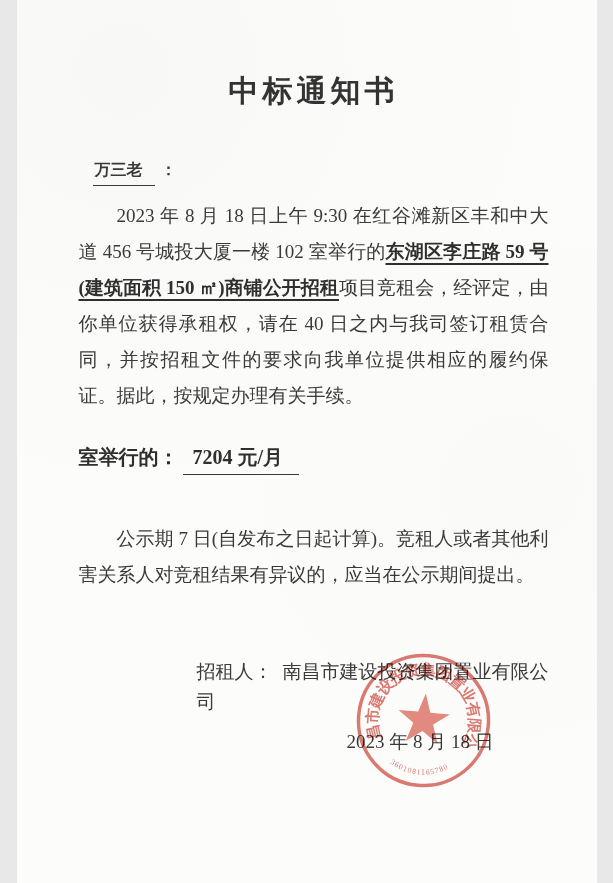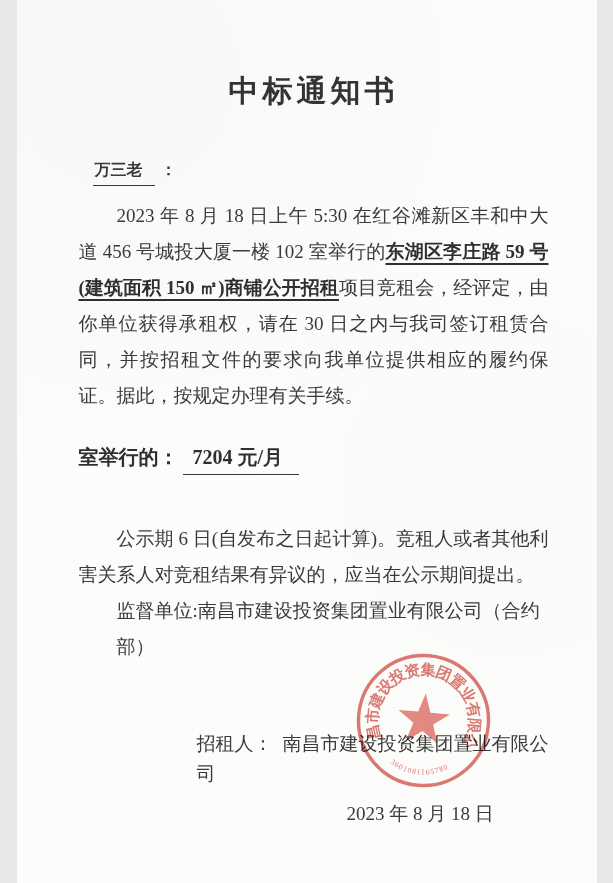--- a/index.html
+++ b/index.html
@@ -120,29 +120,28 @@
 <body>
 
 <div class="page">
 
   <h1 class="doc-title">中标通知书</h1>
 
   <div class="salutation">
     <span class="name">万三老</span><span class="colon">：</span>
   </div>
 
-  <p class="para para-main"><span>2023 年 8 月 18 日上午 5:30 在红谷滩新区丰和中大道 456 号城投大厦一楼 102 室举行的</span><span class="emph">东湖区李庄路 59 号(建筑面积 150 ㎡)商铺公开招租</span><span>项目竞租会，经评定，由你单位获得承租权，请在 30 日之内与我司签订租赁合同，并按招租文件的要求向我单位提供相应的履约保证。据此，按规定办理有关手续。</span></p>
+  <p class="para para-main"><span>2023 年 8 月 18 日上午 9:30 在红谷滩新区丰和中大道 456 号城投大厦一楼 102 室举行的</span><span class="emph">东湖区李庄路 59 号(建筑面积 150 ㎡)商铺公开招租</span><span>项目竞租会，经评定，由你单位获得承租权，请在 40 日之内与我司签订租赁合同，并按招租文件的要求向我单位提供相应的履约保证。据此，按规定办理有关手续。</span></p>
 
   <div class="result-line">
     <span>室举行的：</span><span class="result-value">7204 元/月</span>
   </div>
 
   <div class="notice-block">
-    <p class="para">公示期 6 日(自发布之日起计算)。竞租人或者其他利害关系人对竞租结果有异议的，应当在公示期间提出。</p>
-    <div class="sub-line">监督单位:南昌市建设投资集团置业有限公司（合约部）</div>
+    <p class="para">公示期 7 日(自发布之日起计算)。竞租人或者其他利害关系人对竞租结果有异议的，应当在公示期间提出。</p>
   </div>
 
   <div class="footer">
     <div class="lessor-line">
       <span>招租人：</span><span class="gap"></span><span>南昌市建设投资集团置业有限公司</span>
     </div>
     <div class="date-line">2023 年 8 月 18 日</div>
   </div>
 
   <div class="seal">

